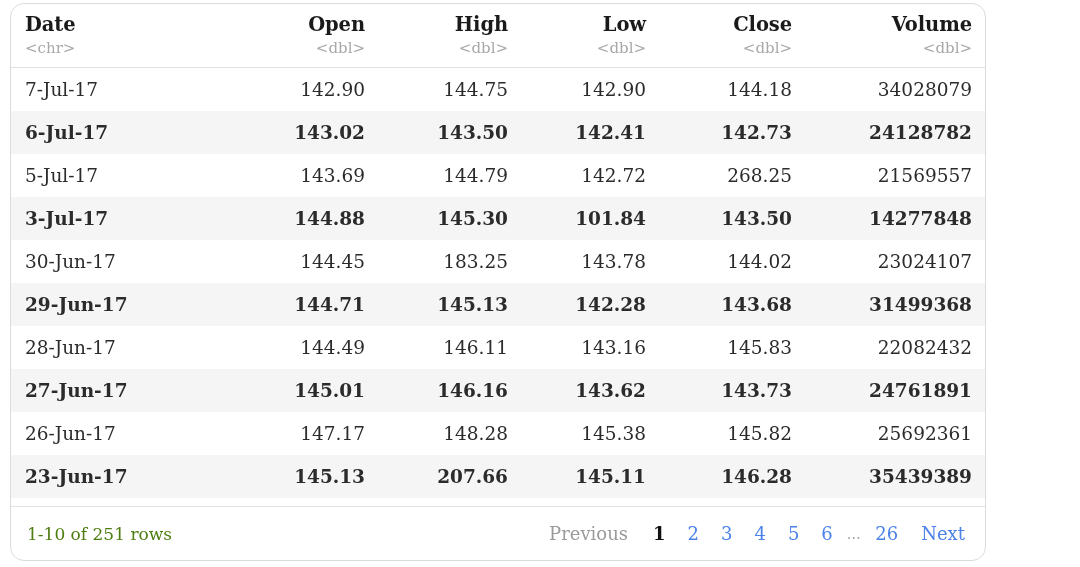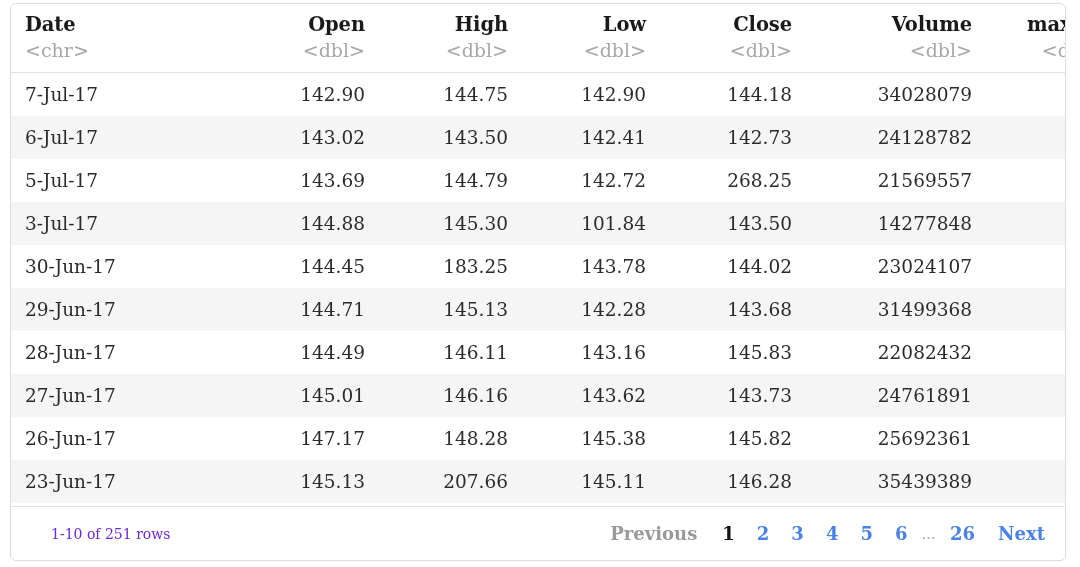--- a/index.html
+++ b/index.html
@@ -12,25 +12,25 @@
     width: 1080px;
     height: 567px;
     font-family: "DejaVu Serif", "Liberation Serif", serif;
     -webkit-font-smoothing: antialiased;
   }
 
   .table-widget {
     position: absolute;
     left: 10px;
     top: 3px;
-    width: 1056px;
+    width: 976px;
     height: 558px;
     box-sizing: border-box;
     border: 1px solid #dcdcdc;
-    border-radius: 6px;
+    border-radius: 14px;
     background: #ffffff;
     overflow: hidden;
     display: flex;
     flex-direction: column;
   }
 
   table.rt-table {
     width: 100%;
     border-collapse: collapse;
     table-layout: fixed;
@@ -53,21 +53,21 @@
     display: block;
     font-size: 19.5px;
     font-weight: bold;
     color: #1a1a1a;
     line-height: 1.22;
     letter-spacing: -0.1px;
   }
 
   .col-type {
     display: block;
-    font-size: 19px;
+    font-size: 15px;
     font-weight: normal;
     color: #a8a8a8;
     line-height: 1.35;
     padding-top: 1px;
   }
 
   thead tr.rt-header-rule th {
     padding: 0;
     height: 9px;
     border-bottom: 1.4px solid #e0e0e0;
@@ -80,20 +80,21 @@
     font-size: 18.5px;
     color: #2b2b2b;
     line-height: 43px;
     border: 0;
     white-space: nowrap;
     overflow: hidden;
   }
 
   tbody tr.rt-row.striped td {
     background: #f5f5f5;
+    font-weight: bold;
   }
 
   
   .al-left   { text-align: left;  }
   .al-right  { text-align: right; }
 
   
   .c-date   { width: 188px; }
   .c-open   { width: 124px; }
   .c-high   { width: 115px; }
@@ -110,40 +111,38 @@
     margin-top: auto;
     border-top: 1.4px solid #e3e3e3;
     height: 54px;
     display: flex;
     align-items: center;
     padding: 0 16px;
     box-sizing: border-box;
   }
 
   .rt-page-info {
-    font-size: 14px;
-    color: #6d28d9;
+    font-size: 17px;
+    color: #4d7c0f;
     white-space: nowrap;
-    margin-left: 24px;
   }
 
   .rt-page-nav {
     margin-left: auto;
     display: flex;
     align-items: center;
     white-space: nowrap;
   }
 
   .pg-btn {
     font-size: 18px;
     color: #4a82e8;
     padding: 2px 11px;
     cursor: pointer;
     user-select: none;
-    font-weight: bold;
   }
 
   .pg-btn.prev {
     color: #9a9a9a;
     cursor: default;
     padding-right: 14px;
   }
 
   .pg-btn.current {
     color: #111111;

